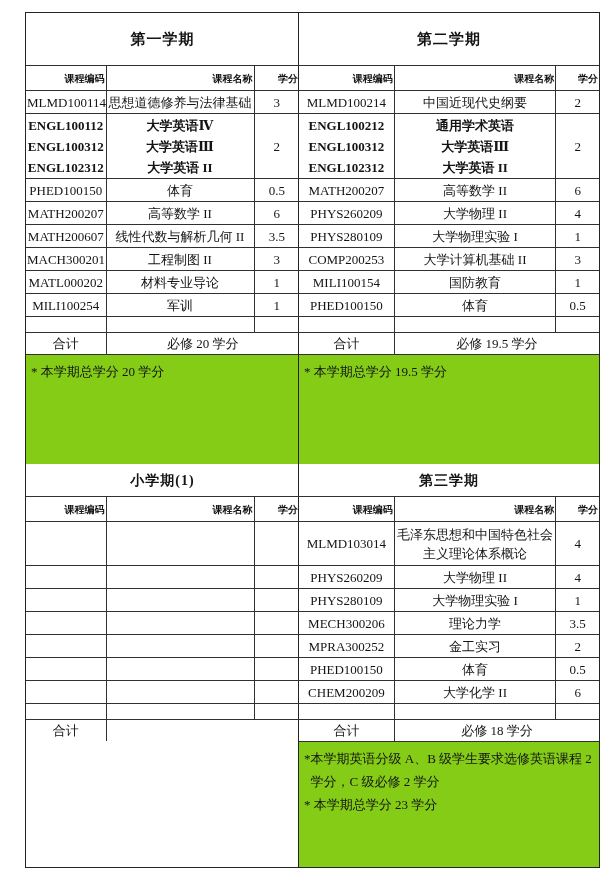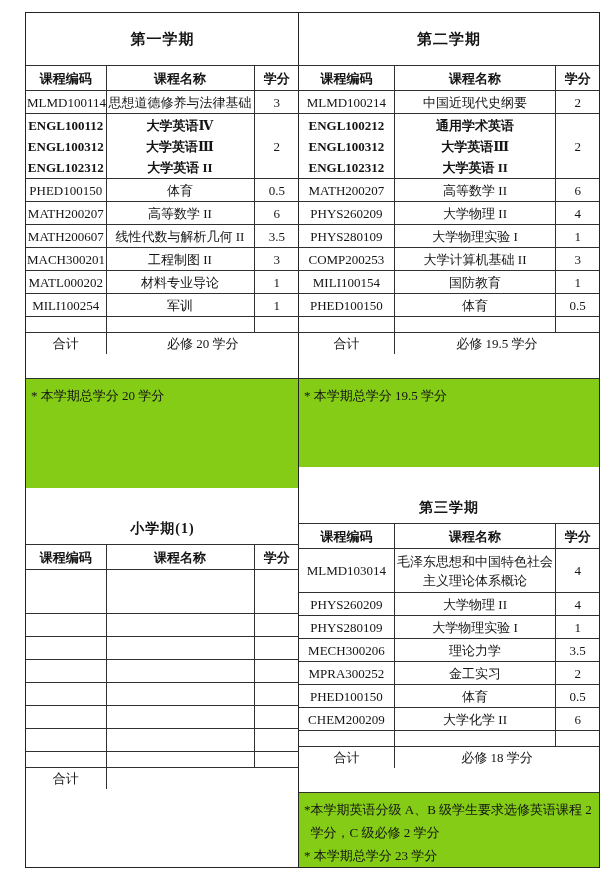--- a/index.html
+++ b/index.html
@@ -4,40 +4,40 @@
 <style>
   html,body { margin:0; padding:0; background:#ffffff; }
   .page {
     position:relative; width:615px; height:873px; background:#ffffff;
     font-family:"Liberation Serif","DejaVu Serif",serif;
     color:#141414; overflow:hidden;
   }
   .col {
     position:absolute; top:12px; height:856px; box-sizing:border-box;
     border:1.5px solid #242424; background:#ffffff;
-    display:flex; flex-direction:column;gap:24px;
+    display:flex; flex-direction:column;
   }
   .col-left  { left:25px;  width:274px; }
   .col-right { left:299px; width:301px; border-left:none; }
   .center-divider {
     position:absolute; left:303px; top:12px; width:4px; height:856px;
     background:#161616;
   }
   .tbl-section { width:100%; }
   table.course-table {
     width:100%; border-collapse:collapse; table-layout:fixed;
     border-style:hidden; 
   }
   table.course-table td {
     border:1px solid #303030; text-align:center; vertical-align:middle;
     font-size:13px; padding:0 1px; overflow:hidden; line-height:19px;
   }
   tr.title-row td { height:52px; font-weight:bold; font-size:15px; letter-spacing:1px; }
   tr.title-row.title-sm td { height:32px; font-size:14px; }
-  tr.head-row td { height:24px; font-weight:bold; font-size:13px; }
+  tr.head-row td { height:24px; font-weight:bold; font-size:10px;text-align:right; }
   tr.course-row td { height:22px; }
   tr.h-multi td { height:64px; }
   tr.h-tall td { height:43px; }
   tr.h-sm td { height:15px; }
   tr.total-row td { height:21px; }
   .cell-line { line-height:21px;font-weight:bold; }
   .notes {
     box-sizing:border-box; border-top:1px solid #303030;
     padding:5px 3px 0 5px; font-size:13px; text-align:left; background:#84cc16;
   }

